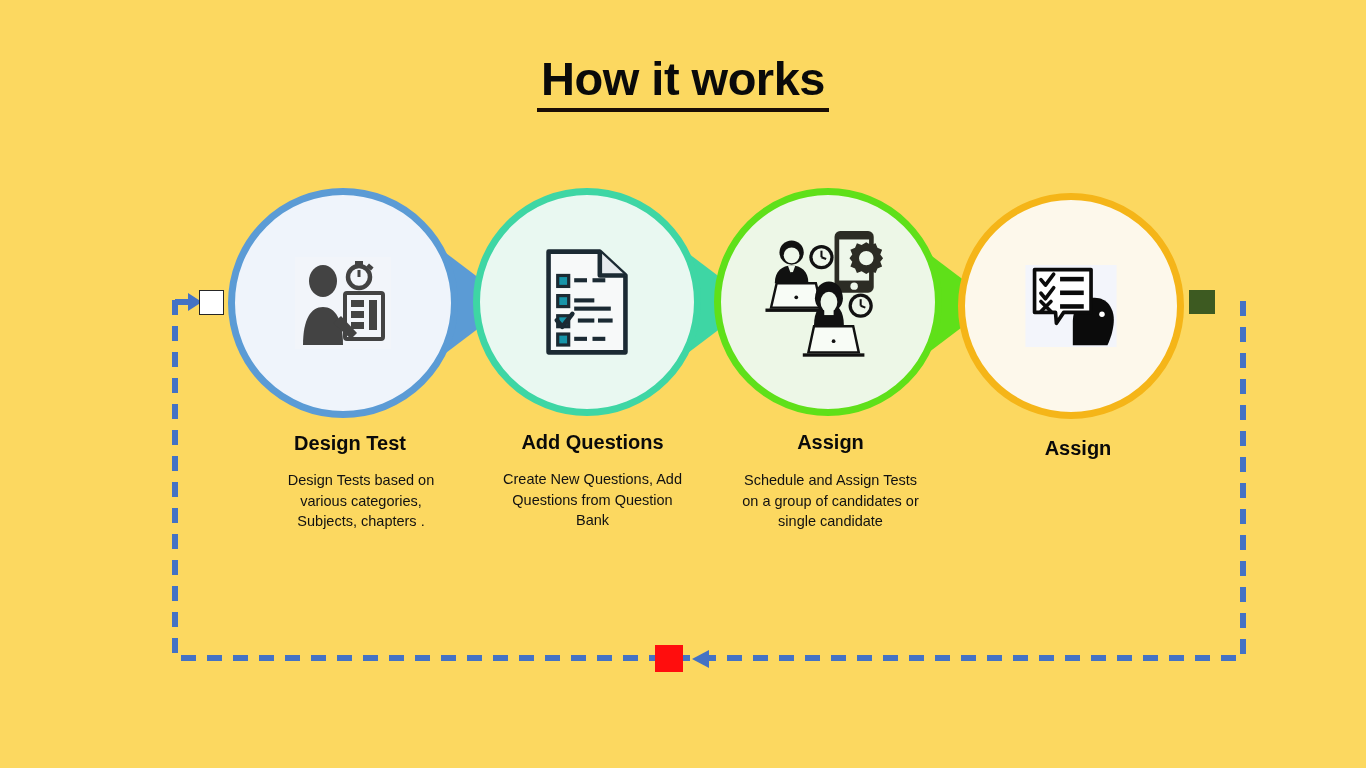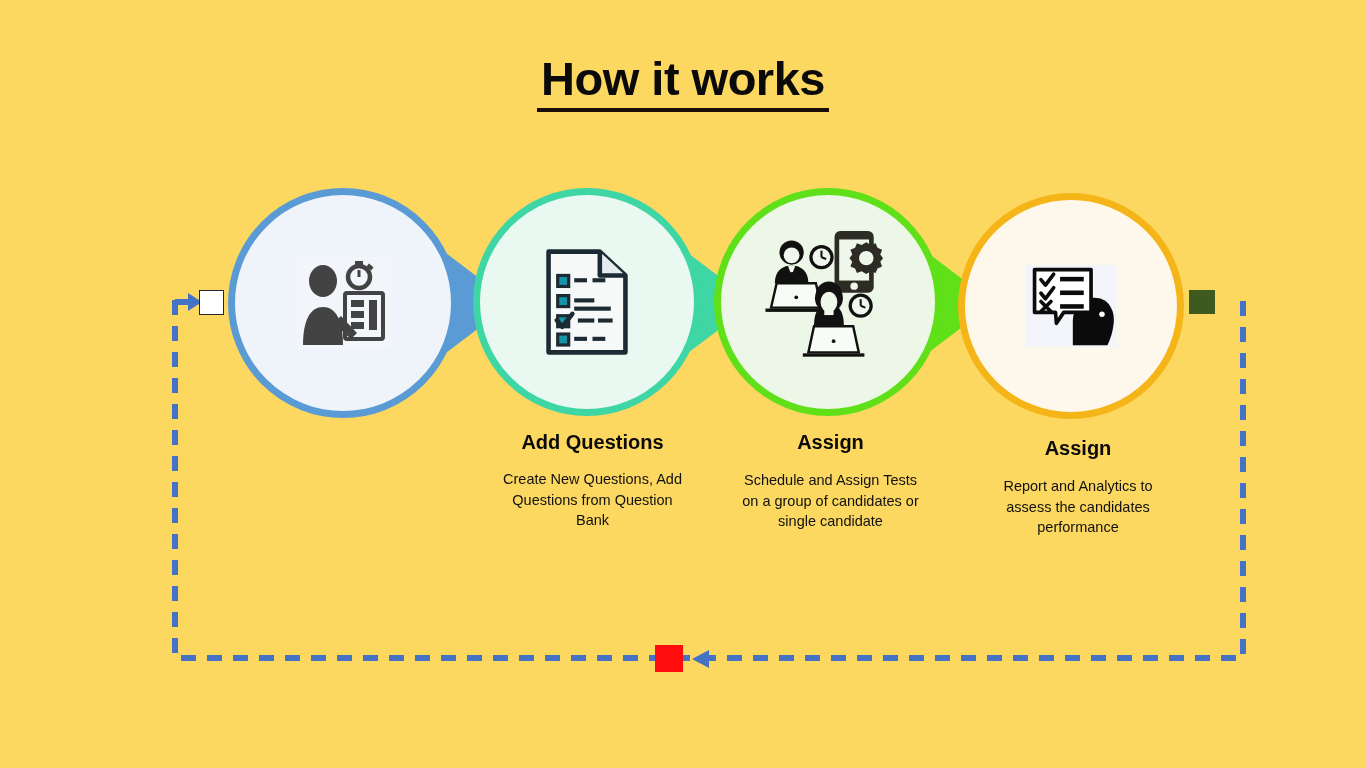--- a/index.html
+++ b/index.html
@@ -313,29 +313,32 @@
           <rect x="38" y="13" width="26" height="5" fill="#0B0B0B"></rect>
           <path d="M17 31 L22 37 L31 25" fill="none" stroke="#0B0B0B" stroke-width="4" stroke-linecap="round" stroke-linejoin="round"></path>
           <rect x="38" y="28" width="26" height="5" fill="#0B0B0B"></rect>
           <path d="M17 40 L28 51 M28 40 L17 51" stroke="#0B0B0B" stroke-width="4" stroke-linecap="round"></path>
           <rect x="38" y="43" width="26" height="5" fill="#0B0B0B"></rect>
         </g>
       </svg>
     </div>
   </div>
 
+  <div class="step-text" id="text-1">
+    <div class="step-title">Design Test</div>
+    <div class="step-desc">Design Tests based on various categories, Subjects, chapters .</div>
+  </div>
 
   <div class="step-text" id="text-2">
     <div class="step-title">Add Questions</div>
     <div class="step-desc">Create New Questions, Add Questions from Question Bank</div>
   </div>
 
   <div class="step-text" id="text-3">
     <div class="step-title">Assign</div>
     <div class="step-desc">Schedule and Assign Tests on a group of candidates or single candidate</div>
   </div>
 
   <div class="step-text" id="text-4">
     <div class="step-title">Assign</div>
-    <div class="step-desc">Report and Analytics to assess the candidates performance</div>
   </div>
 
 </div>
 
 </body></html>

